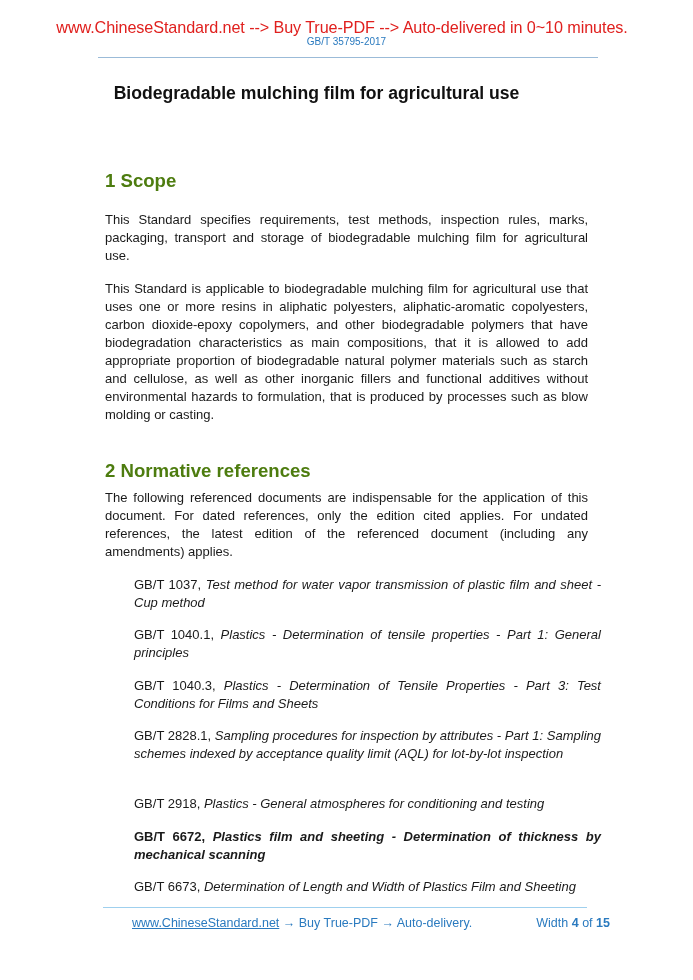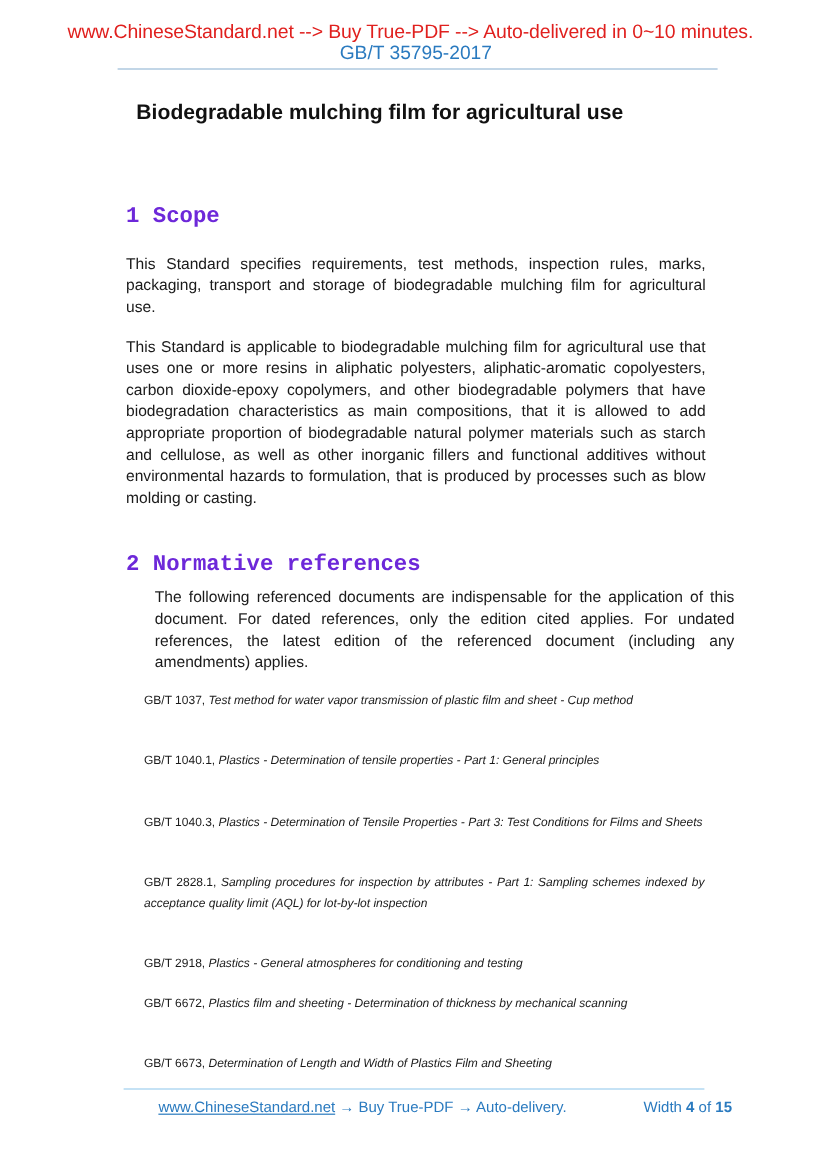--- a/index.html
+++ b/index.html
@@ -1,28 +1,28 @@
 <!DOCTYPE html>
 <html><head>
 <meta charset="utf-8">
 <style>
   html, body { margin: 0; padding: 0; background: #ffffff; }
   body { width: 693px; height: 980px; position: relative; overflow: hidden;
          font-family: "Liberation Sans", sans-serif; color: #1a1a1a; }
   .banner { position: absolute; top: 18px; left: 0; width: 684px; text-align: center;
             color: #e0201e; font-size: 16.2px; letter-spacing: -0.1px; white-space: nowrap; }
   .std-code { position: absolute; top: 36px; left: 0; width: 693px; text-align: center;
-              color: #2a7abf; font-size: 16px; }
+              color: #2a7abf; font-size: 10px; }
   .rule-top { position: absolute; top: 57px; left: 98px; width: 500px; height: 1px; background: #9bbbd8; }
   .doc-title { position: absolute; top: 83px; left: 0; width: 633px; text-align: center;
                font-weight: bold; font-size: 17.6px; color: #111; }
-  .h1 { position: absolute; left: 105px; font-weight: bold; font-size: 18.6px; color: #6d28d9; font-family: Liberation Mono, monospace; }
+  .h1 { position: absolute; left: 105px; font-weight: bold; font-size: 18.6px; color: #4d7c0f; }
   .para { position: absolute; left: 105px; width: 483px; font-size: 13px; line-height: 18px;
           text-align: justify; color: #1a1a1a; }
-  .ref { position: absolute; left: 120px; width: 467px; font-size: 10px; line-height: 18px;
+  .ref { position: absolute; left: 134px; width: 467px; font-size: 13px; line-height: 18px;
          text-align: justify; color: #1a1a1a; }
   .ref i { font-style: italic; }
   .rule-bottom { position: absolute; top: 907px; left: 103px; width: 484px; height: 1px; background: #9fd0ee; }
   .footer { position: absolute; top: 916px; left: 105px; width: 480px; font-size: 12.5px; color: #2a7abf; margin-left: 27px; }
   .footer .link { text-decoration: underline; color: #2a7abf; }
   .footer .page { position: absolute; right: 2px; top: 0; }
   .footer .page b { font-weight: bold; }
 </style>
 </head>
 <body>
@@ -31,21 +31,21 @@
 <div class="std-code">GB/T 35795-2017</div>
 <div class="rule-top"></div>
 
 <div class="doc-title">Biodegradable mulching film for agricultural use</div>
 
 <div class="h1" style="top:170px;">1 Scope</div>
 <div class="para" style="top:211px;">This Standard specifies requirements, test methods, inspection rules, marks, packaging, transport and storage of biodegradable mulching film for agricultural use.</div>
 <div class="para" style="top:280px;">This Standard is applicable to biodegradable mulching film for agricultural use that uses one or more resins in aliphatic polyesters, aliphatic-aromatic copolyesters, carbon dioxide-epoxy copolymers, and other biodegradable polymers that have biodegradation characteristics as main compositions, that it is allowed to add appropriate proportion of biodegradable natural polymer materials such as starch and cellulose, as well as other inorganic fillers and functional additives without environmental hazards to formulation, that is produced by processes such as blow molding or casting.</div>
 
 <div class="h1" style="top:460px;">2 Normative references</div>
-<div class="para" style="top:489px;margin-left:24px;">The following referenced documents are indispensable for the application of this document. For dated references, only the edition cited applies. For undated references, the latest edition of the referenced document (including any amendments) applies.</div>
+<div class="para" style="top:489px;">The following referenced documents are indispensable for the application of this document. For dated references, only the edition cited applies. For undated references, the latest edition of the referenced document (including any amendments) applies.</div>
 
 <div class="ref" style="top:576px;">
   <span>GB/T 1037,</span>
   <i>Test method for water vapor transmission of plastic film and sheet - Cup method</i>
 </div>
 <div class="ref" style="top:626px;">
   <span>GB/T 1040.1,</span>
   <i>Plastics - Determination of tensile properties - Part 1: General principles</i>
 </div>
 <div class="ref" style="top:677px;">
@@ -53,21 +53,21 @@
   <i>Plastics - Determination of Tensile Properties - Part 3: Test Conditions for Films and Sheets</i>
 </div>
 <div class="ref" style="top:727px;">
   <span>GB/T 2828.1,</span>
   <i>Sampling procedures for inspection by attributes - Part 1: Sampling schemes indexed by acceptance quality limit (AQL) for lot-by-lot inspection</i>
 </div>
 <div class="ref" style="top:795px;">
   <span>GB/T 2918,</span>
   <i>Plastics - General atmospheres for conditioning and testing</i>
 </div>
-<div class="ref" style="top:828px;">
+<div class="ref" style="top:828px;font-weight:bold;">
   <span>GB/T 6672,</span>
   <i>Plastics film and sheeting - Determination of thickness by mechanical scanning</i>
 </div>
 <div class="ref" style="top:878px;">
   <span>GB/T 6673,</span>
   <i>Determination of Length and Width of Plastics Film and Sheeting</i>
 </div>
 
 <div class="rule-bottom"></div>
 <div class="footer">

